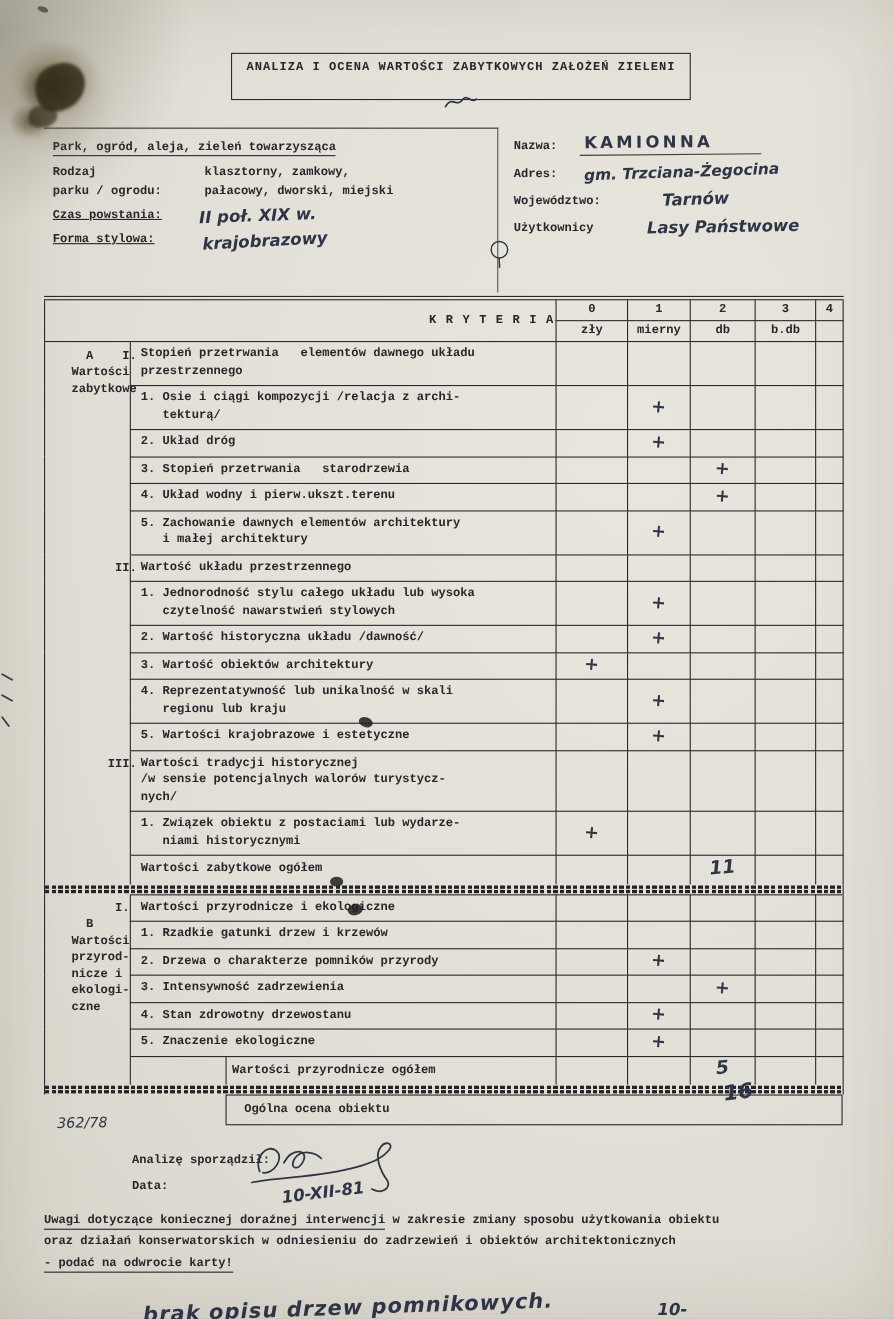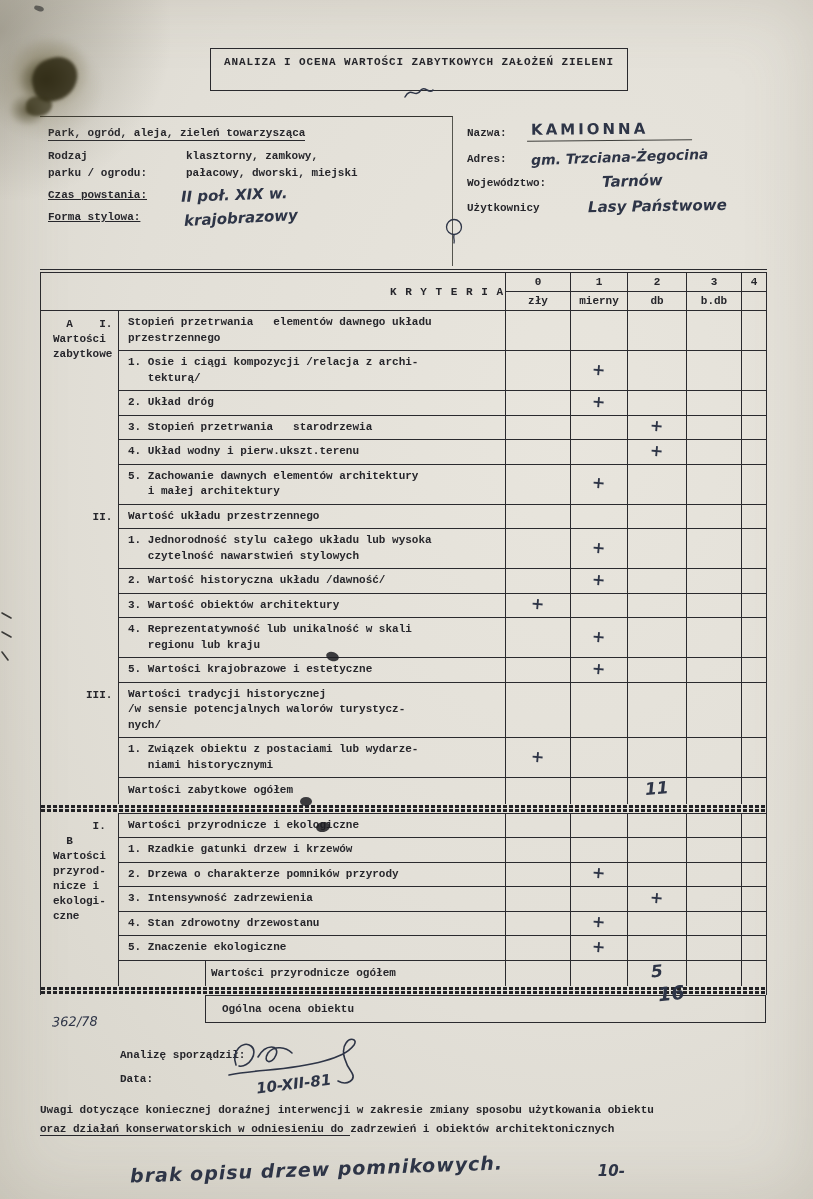--- a/index.html
+++ b/index.html
@@ -41,21 +41,21 @@
   
   table.crit{border-collapse:collapse;table-layout:fixed;width:726px;margin-top:3px;
     border:1.5px solid #2a2a2e;border-top:4px double #2a2a2e;border-bottom:none;}
   table.crit th,table.crit td{border:1px solid #2a2a2e;}
   table.crit thead th{font-size:11px;font-weight:bold;padding:3px 1px;}
   th.kr{letter-spacing:1px;text-align:right;}
   th.sc{font-size:11px;}
   th.c4{font-size:10px;}
   th.sub{font-size:10px;font-weight:bold;padding:2px 0;}
   td.side{border-top:none !important;border-bottom:none !important;white-space:pre;
-    font-size:11px;font-weight:bold;vertical-align:top;padding:6px 0 0 12px;line-height:15px;}
+    font-size:11px;font-weight:bold;vertical-align:top;padding:6px 0 0 24px;line-height:15px;}
   td.crit{font-size:11px;font-weight:bold;padding:4px 4px 4px 9px;line-height:15.5px;vertical-align:top;}
   td.crit div{white-space:pre;}
   tr.sum td{border-bottom:none;}
   tr.sum td.crit{padding-top:5px;padding-bottom:5px;}
   td.crit.indent{padding-left:92px;position:relative;}
   td.crit.indent::before{content:"";position:absolute;left:86px;top:0;bottom:0;border-left:1px solid #2a2a2e;}
   td.cell{text-align:center;vertical-align:middle;padding:0;position:relative;}
   .mark{font-family:"DejaVu Sans",sans-serif;font-size:16px;font-weight:bold;color:#2e3547;
     display:inline-block;transform:rotate(5deg);line-height:1;}
   .score-val{font-size:17px;font-weight:bold;transform:rotate(-5deg);position:relative;top:-2px;}
@@ -72,21 +72,21 @@
   .final-val{position:absolute;left:452px;top:-14px;font-size:19px;font-weight:bold;transform:rotate(-6deg);}
   .catalog{position:absolute;left:12px;top:19px;font-size:13px;transform:rotate(-1deg);font-style:italic;}
 
   
   .footer{margin-top:18px;position:relative;}
   .prep{margin-left:80px;font-size:11px;font-weight:bold;}
   .sig-svg{position:absolute;left:186px;top:-14px;pointer-events:none;}
   .date-row{margin-left:80px;margin-top:12px;font-size:11px;font-weight:bold;}
   .date-val{position:absolute;left:216px;top:26px;font-size:15px;font-weight:bold;transform:rotate(-7deg);}
   .remarks{margin-top:16px;font-size:11px;font-weight:bold;line-height:1.75;width:738px;}
-  .u{border-bottom:1px solid #26262b;padding-bottom:19px;}
+  .u{border-bottom:1px solid #26262b;padding-bottom:1px;}
   .note{margin:14px 0 0 90px;font-size:19px;font-weight:bold;transform:rotate(-2deg);letter-spacing:1px;}
   .pageno{margin:22px 0 0 85px;font-size:15px;font-weight:bold;font-style:italic;}
 
   
   .deco{position:absolute;pointer-events:none;}
   .corner-shade{left:0;top:0;width:170px;height:200px;
     background:radial-gradient(ellipse at 0% 15%,rgba(100,95,78,.42),rgba(100,95,78,0) 72%);}
   .stain{left:-8px;top:14px;width:160px;height:160px;filter:blur(2px);
     background:
      radial-gradient(ellipse 40px 34px at 54px 66px, rgba(58,53,26,.92), rgba(58,53,26,0) 70%),
@@ -446,20 +446,21 @@
       <svg class="sig-svg" width="160" height="58" viewBox="0 0 160 58">
         <path d="M10 30 C5 16 17 5 25 11 C33 17 23 33 13 31" stroke="#2e3547" fill="none" stroke-width="1.6" stroke-linecap="round"></path>
         <path d="M32 22 C40 8 54 10 50 20 C46 30 36 28 42 18 C48 10 60 12 66 18" stroke="#2e3547" fill="none" stroke-width="1.6" stroke-linecap="round"></path>
         <path d="M3 40 C32 34 62 36 98 26 C112 22 122 18 128 10 C132 4 124 2 120 8 C114 16 120 30 126 38 C130 45 121 51 112 46" stroke="#2e3547" fill="none" stroke-width="1.6" stroke-linecap="round"></path>
       </svg>
       <div class="date-row">Data:</div>
       <span class="hand date-val">10-XII-81</span>
       <div class="remarks">
         <div><span class="u">Uwagi dotyczące koniecznej doraźnej interwencji</span><span> w zakresie zmiany sposobu użytkowania obiektu</span></div>
         <div>oraz działań konserwatorskich w odniesieniu do zadrzewień i obiektów architektonicznych</div>
+        <div><span class="u">- podać na odwrocie karty!</span></div>
       </div>
       <div class="hand note">brak opisu drzew pomnikowych.</div>
       <div class="hand pageno">10-</div>
     </div>
 
   </div>
 
   <div class="deco corner-shade"></div>
   <div class="deco stain"></div>
   <div class="deco stain-core"></div>

